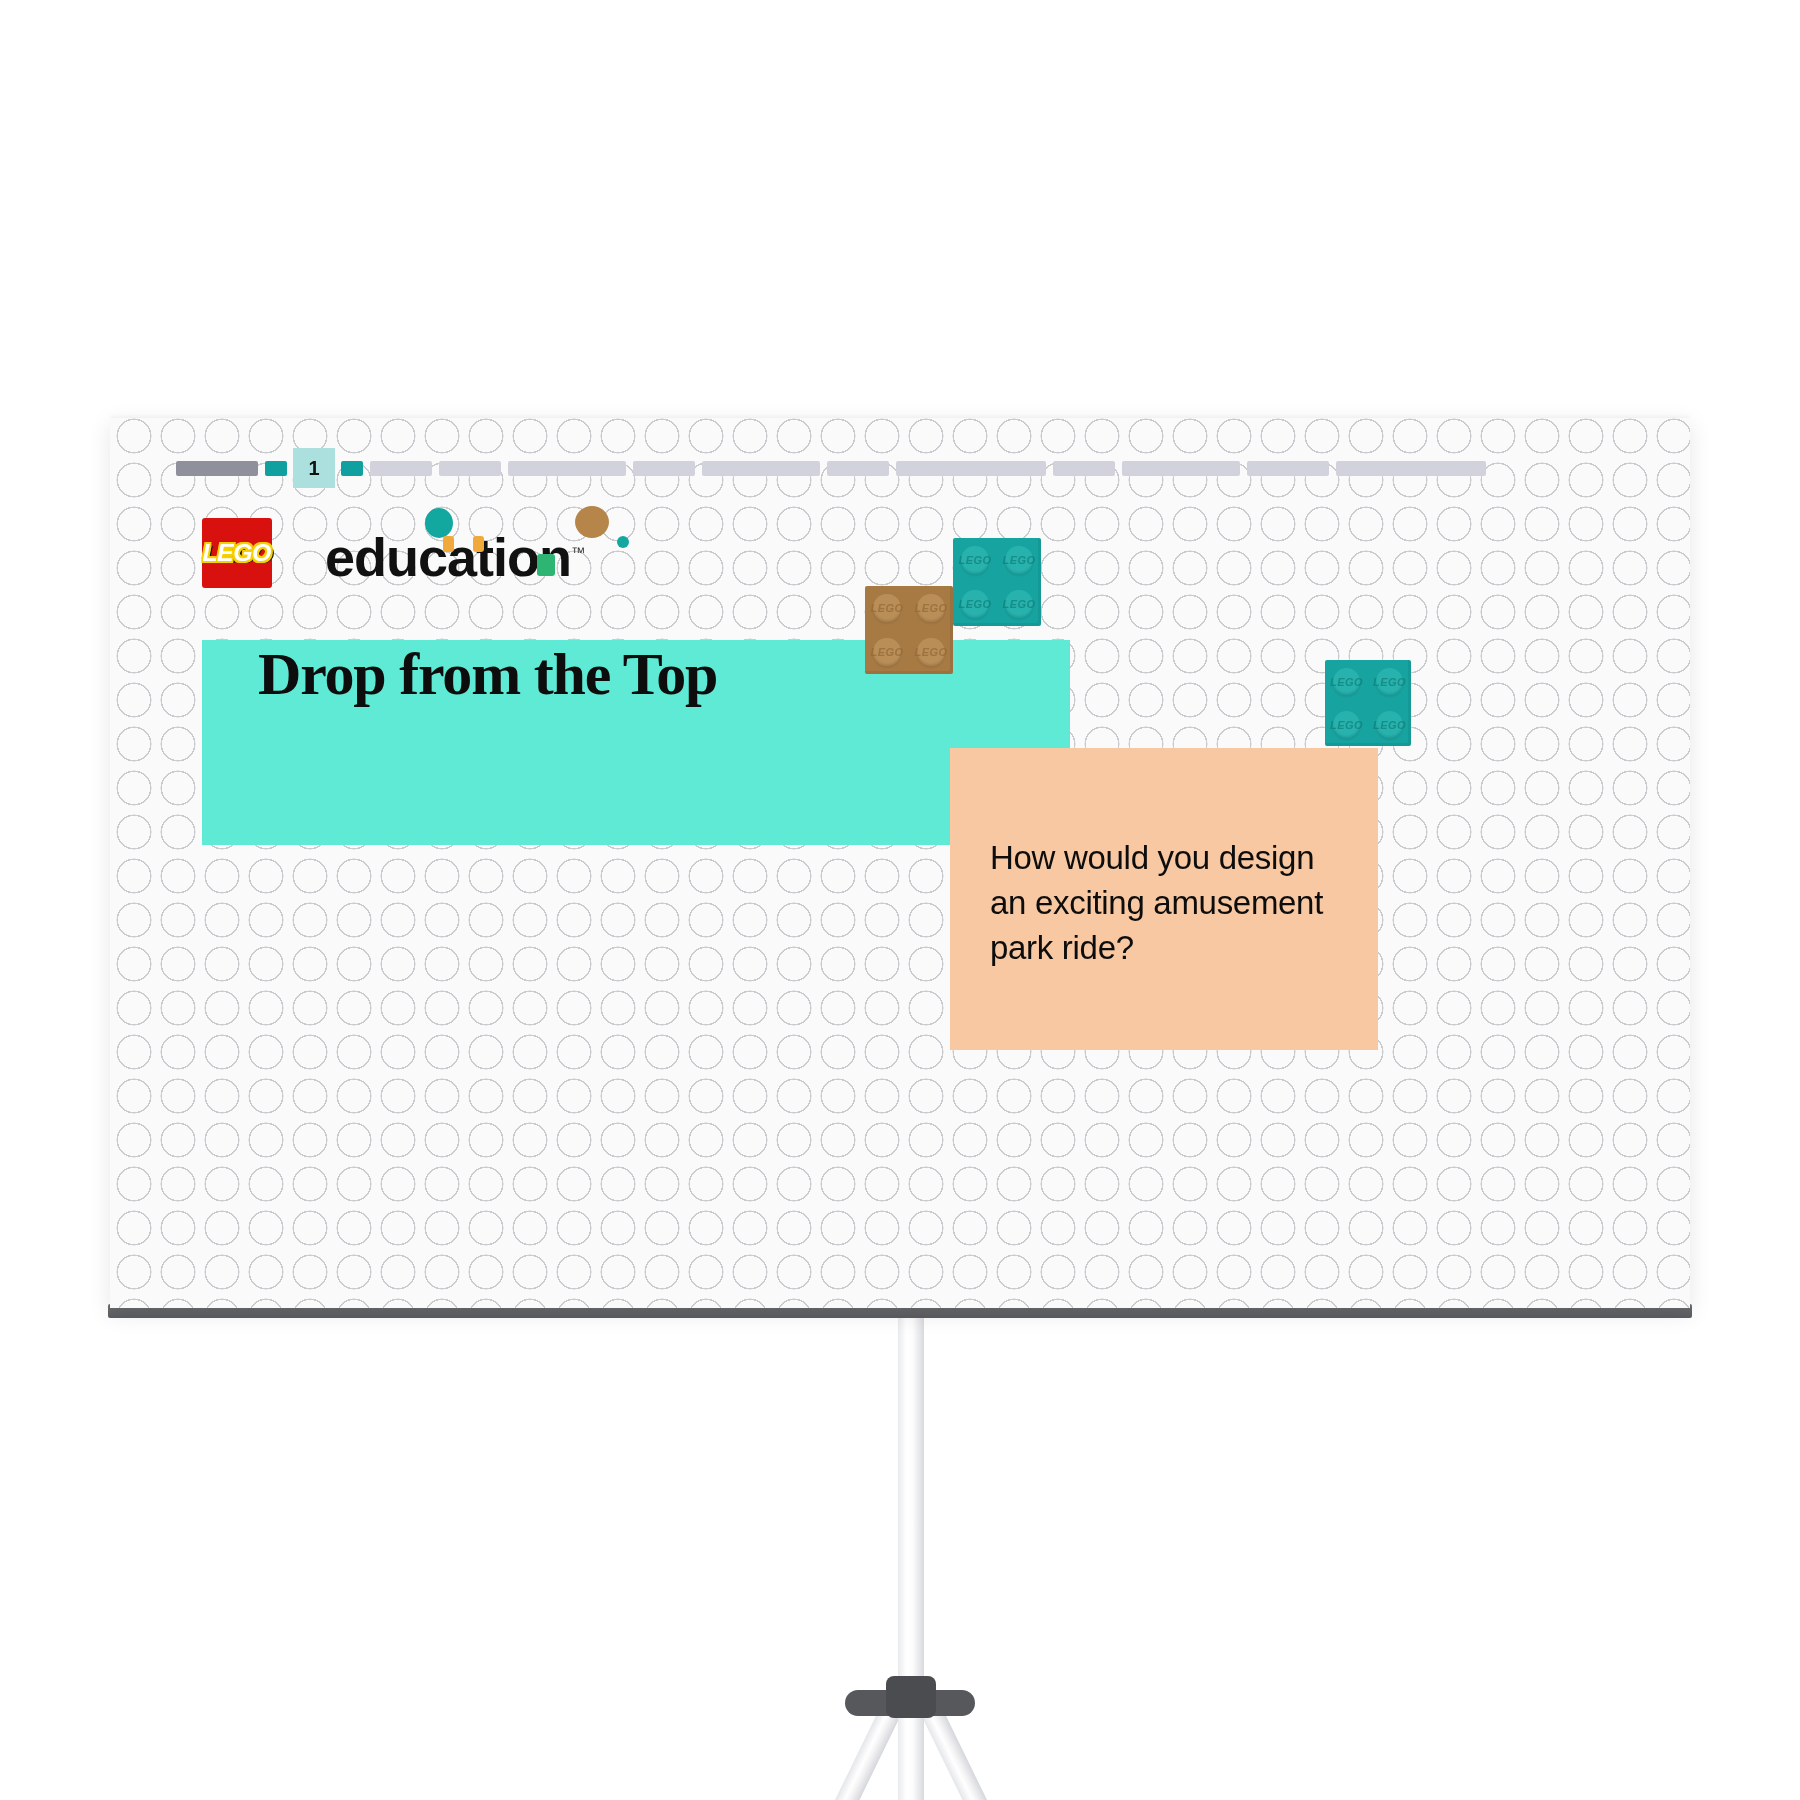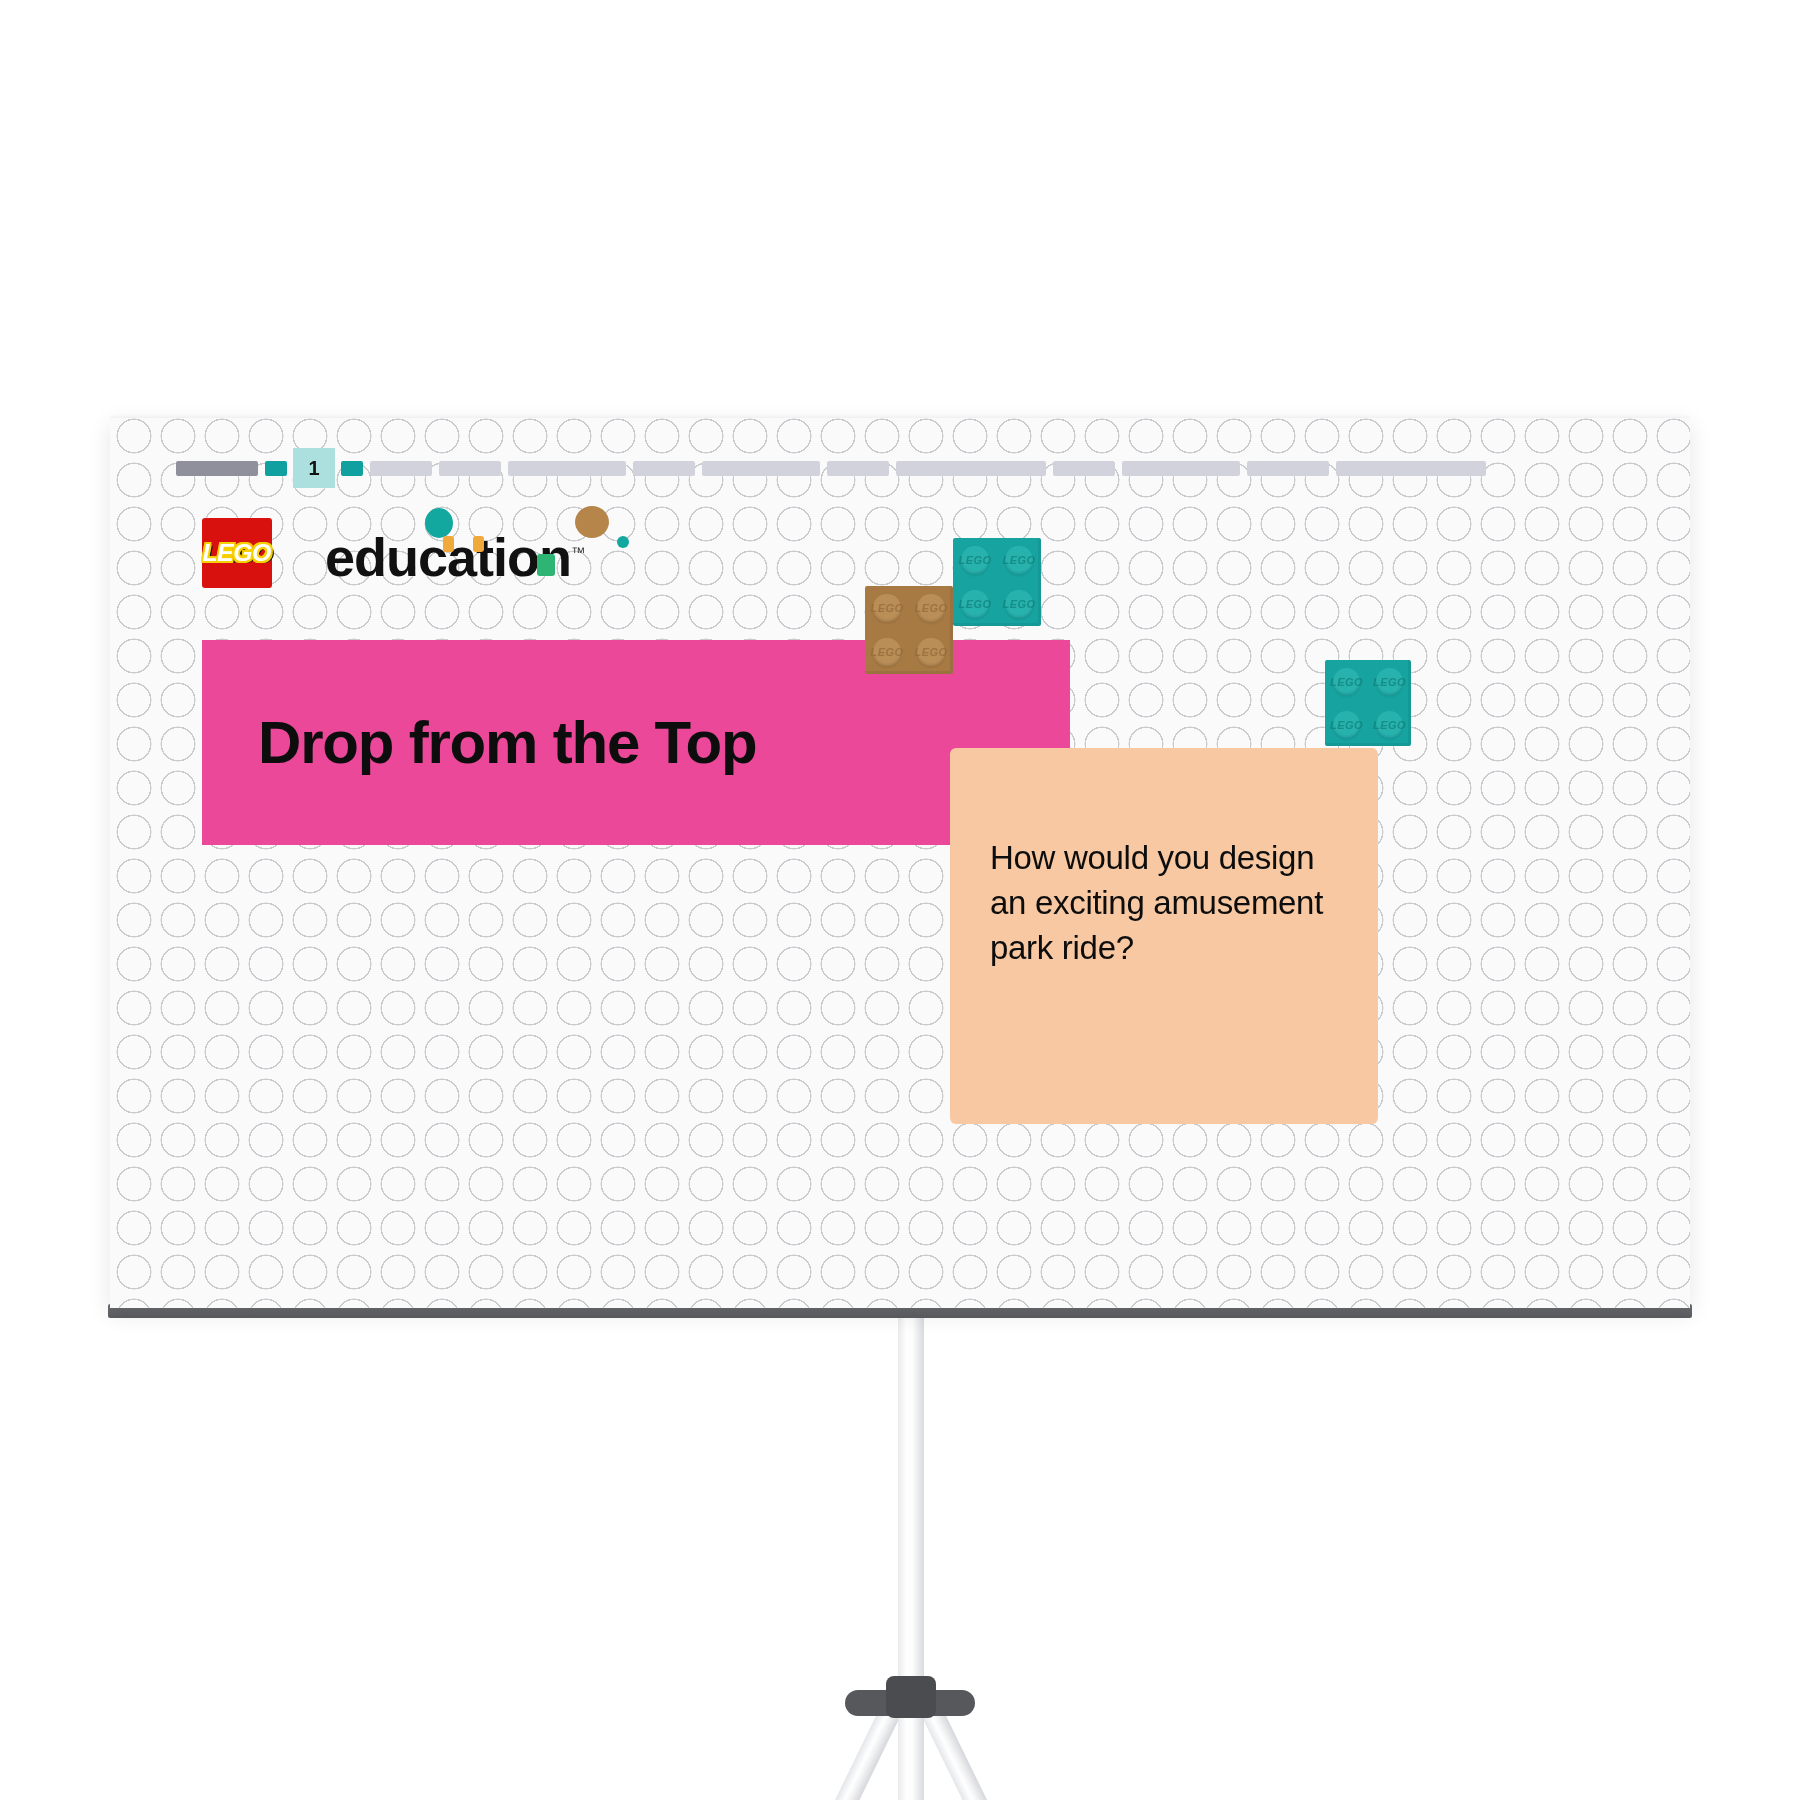--- a/index.html
+++ b/index.html
@@ -138,39 +138,38 @@
   .acc-a{left:212px;top:24px;width:18px;height:22px;background:#2eb573;border-radius:3px;}
   .acc-t1{left:250px;top:-24px;width:34px;height:32px;background:#b5854a;}
   .acc-i{left:292px;top:6px;width:12px;height:12px;background:#12a8a0;border-radius:50%;}
   .acc-o{left:300px;top:20px;width:34px;height:36px;background:#ee7f7f;border-radius:50%;z-index:-1;}
 
   
   #title-banner{
     position:absolute;
     left:92px; top:222px;
     width:868px; height:205px;
-    background:#ec4899;
-    display:flex;align-items:center;
+    background:#5eead4;
+    display:flex;font-family:Liberation Serif, serif;
   }
   #title-text{
     margin-left:56px;
     font-size:60px;
     font-weight:bold;
     color:#0d0d0d;
     letter-spacing:-1.2px;
     white-space:nowrap;
   }
 
   
   #question-card{
     position:absolute;
     left:840px; top:330px;
-    width:428px; height:376px;
+    width:428px; height:302px;
     background:#f7c8a2;
-    border-radius:6px;
   }
   #question-text{
     position:absolute;
     left:40px; top:88px;
     width:350px;
     font-size:33px;
     line-height:1.36;
     color:#0d0d0d;
     letter-spacing:-.3px;
   }

